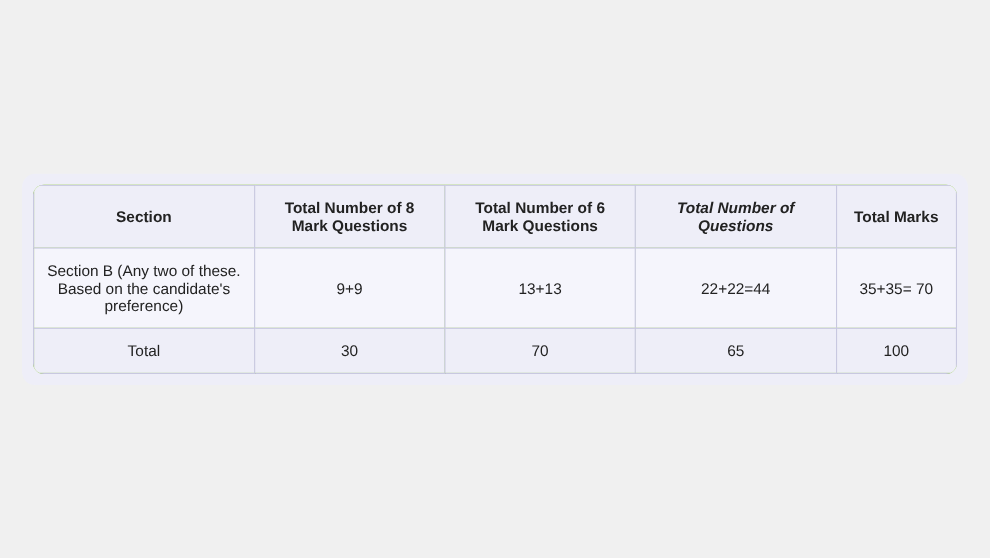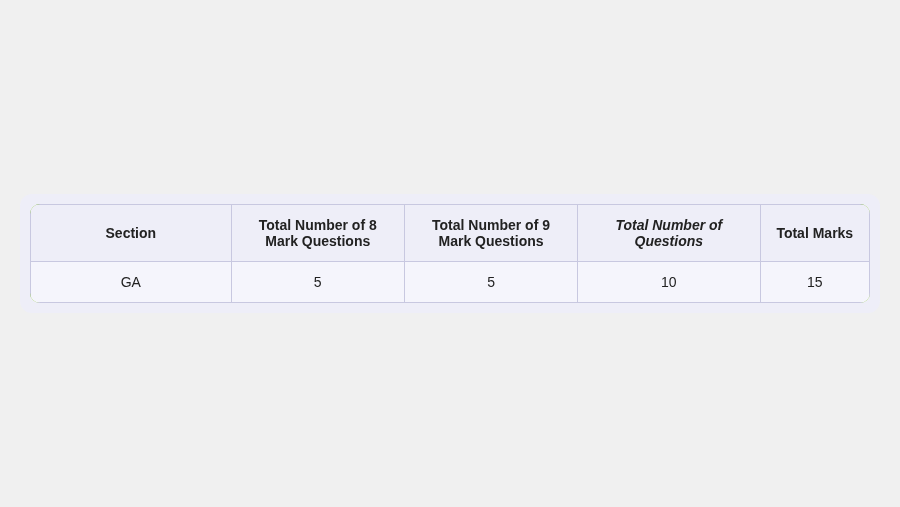--- a/index.html
+++ b/index.html
@@ -84,28 +84,35 @@
   </style>
 </head>
 <body>
 
 <div class="table-wrapper">
   <table>
     <thead>
       <tr>
         <th class="col-section">Section</th>
         <th class="col-1mark">Total Number of 8 Mark Questions</th>
-        <th class="col-2mark">Total Number of 9 Mark Questions</th>
+        <th class="col-2mark">Total Number of 6 Mark Questions</th>
         <th class="col-total-q">Total Number of Questions</th>
         <th class="col-total-marks">Total Marks</th>
       </tr>
     </thead>
     <tbody id="table-body">
-    <tr>
-          <td>GA</td>
-          <td>5</td>
-          <td>5</td>
-          <td>10</td>
-          <td>15</td>
+        <tr>
+          <td>Section B (Any two of these. Based on the candidate's preference)</td>
+          <td>9+9</td>
+          <td>13+13</td>
+          <td>22+22=44</td>
+          <td>35+35= 70</td>
+        </tr>
+        <tr>
+          <td>Total</td>
+          <td>30</td>
+          <td>70</td>
+          <td>65</td>
+          <td>100</td>
         </tr>
       </tbody>
   </table>
 </div>
 
 </body></html>

